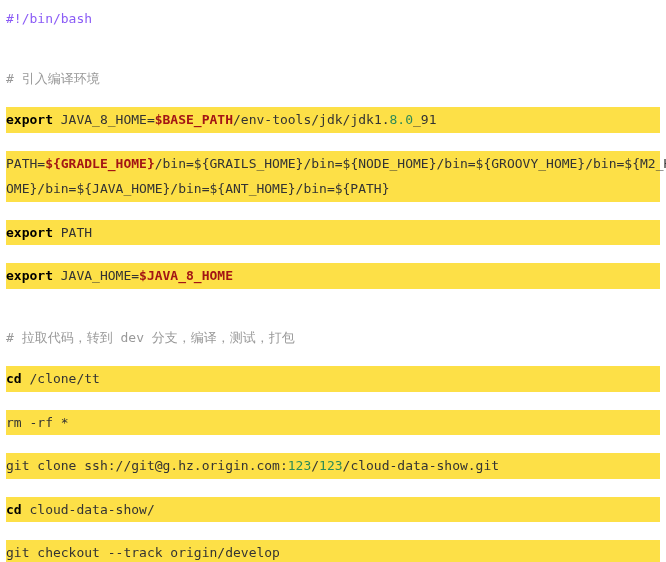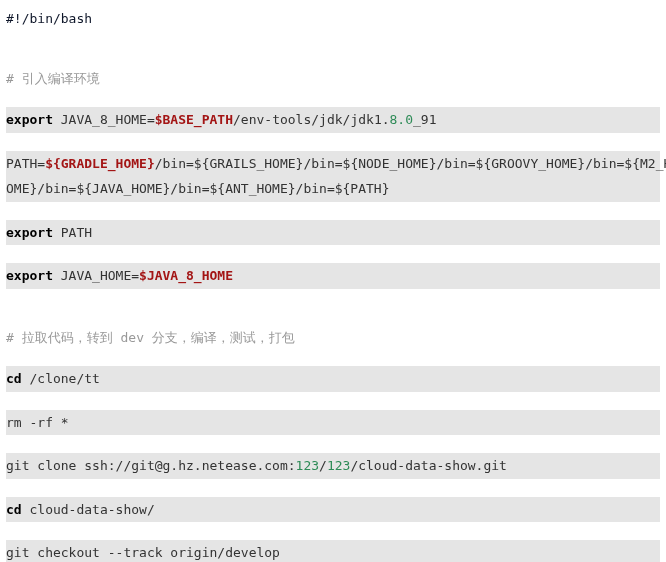--- a/index.html
+++ b/index.html
@@ -12,29 +12,29 @@
     background: #fff;
     width: 666px;
     box-sizing: border-box;
     overflow-x: hidden;
   }
   .line {
     white-space: pre;
     margin: 0;
     padding: 1px 0;
   }
-  .shebang { color: #0f172a; }
+  .shebang { color: #8b5cf6; }
   .comment { color: #999; }
   .bold { font-weight: bold; color: #000; }
   .var-red { color: #a31515; font-weight: bold; }
   .num-green { color: #2e8b57; }
   .gap { height: 38px; }
   .gap2 { height: 18px; }
   .bgline {
-    background: #e5e5e5;
+    background: #fde047;
     padding: 3px 0;
     margin: 0;
   }
 </style>
 </head>
 <body>
 
 <pre class="line"><span class="shebang">#!/bin/bash</span></pre>
 
 <div class="gap"></div>
@@ -65,21 +65,21 @@
 <div class="gap2"></div>
 
 <pre class="line bgline"><span class="bold">cd</span><span> /clone/tt</span></pre>
 
 <div class="gap2"></div>
 
 <pre class="line bgline"><span>rm -rf *</span></pre>
 
 <div class="gap2"></div>
 
-<pre class="line bgline"><span>git clone ssh://git@g.hz.netease.com:</span><span class="num-green">123</span><span>/</span><span class="num-green">123</span><span>/cloud-data-show.git</span></pre>
+<pre class="line bgline"><span>git clone ssh://git@g.hz.origin.com:</span><span class="num-green">123</span><span>/</span><span class="num-green">123</span><span>/cloud-data-show.git</span></pre>
 
 <div class="gap2"></div>
 
 <pre class="line bgline"><span class="bold">cd</span><span> cloud-data-show/</span></pre>
 
 <div class="gap2"></div>
 
 <pre class="line bgline"><span>git checkout --track origin/develop</span></pre>
 
 </body></html>

